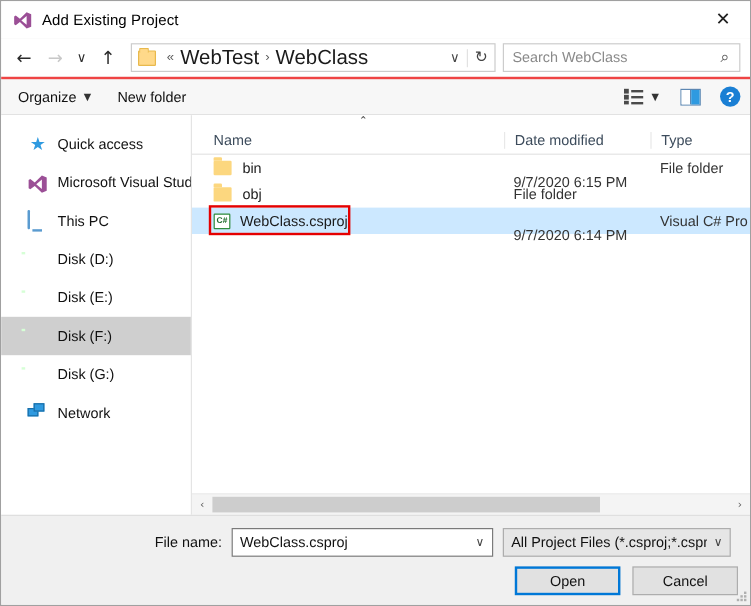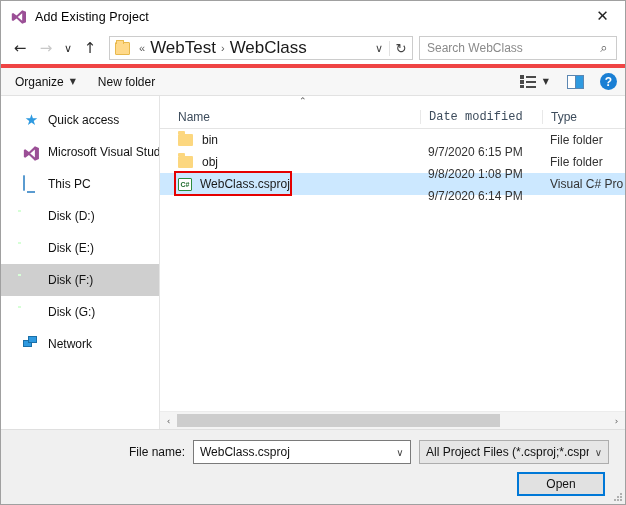--- a/index.html
+++ b/index.html
@@ -141,21 +141,21 @@
     text-align: center;
     color: #555;
     font-size: 13px;
     font-family: "DejaVu Sans", sans-serif;
   }
 
   
   .commandbar {
     height: 32px;
     background: #f7f7f7;
-    border-top: 4px solid #ef4444;
+    border-top: 2px solid #ef4444;
     border-bottom: 1px solid #e2e2e2;
     display: flex;
     align-items: center;
     flex: none;
     padding: 0 8px 0 14px;
     box-sizing: border-box;
   }
   .cmd-item {
     font-size: 12px;
     color: #111;
@@ -316,21 +316,21 @@
   .colheader {
     height: 23px;
     display: flex;
     align-items: center;
     font-size: 12px;
     color: #3d4c5c;
     border-bottom: 1px solid #e4e4e4;
     flex: none;
   }
   .col-name { width: 260px; padding-left: 18px; box-sizing: border-box; }
-  .col-date { width: 122px; border-left: 1px solid #e8e8e8; padding-left: 8px; box-sizing: border-box; font-family: Liberation Mono, monospace; }
+  .col-date { width: 122px; border-left: 1px solid #e8e8e8; padding-left: 8px; box-sizing: border-box; }
   .col-type { flex: 1 1 auto; border-left: 1px solid #e8e8e8; padding-left: 8px; box-sizing: border-box; overflow: hidden; white-space: nowrap; }
 
   .rows { flex: 1 1 auto; position: relative; overflow: hidden; }
   .row {
     height: 22px;
     display: flex;
     align-items: center;
     font-size: 12px;
     color: #1a1a1a;
   }
@@ -645,21 +645,20 @@
           </span>
           <span class="cell-date">9/7/2020 6:15 PM</span>
           <span class="cell-type">File folder</span>
         </div>
 
         <div class="row">
           <span class="cell-name">
             <span class="folder-ico"></span>
             <span>obj</span>
           </span>
-          <span class="cell-date">9/8/2020 1:08 PM</span>
           <span class="cell-type">File folder</span>
         </div>
 
         <div class="row selected">
           <span class="cell-name">
             <span class="cs-ico">C#</span>
             <span>WebClass.csproj</span>
           </span>
           <span class="cell-date">9/7/2020 6:14 PM</span>
           <span class="cell-type">Visual C# Pro</span>
@@ -688,20 +687,21 @@
         <span class="combo-caret">∨</span>
       </span>
       <span class="filter-combo">
         <span class="filter-value">All Project Files (*.csproj;*.cspro</span>
         <span class="combo-caret">∨</span>
       </span>
     </div>
 
     <div class="btn-row">
       <span class="btn primary">Open</span>
+      <span class="btn">Cancel</span>
     </div>
 
     <span class="grip">
       <i style="right:0;bottom:0;"></i>
       <i style="right:3px;bottom:0;"></i>
       <i style="right:6px;bottom:0;"></i>
       <i style="right:0;bottom:3px;"></i>
       <i style="right:3px;bottom:3px;"></i>
       <i style="right:0;bottom:6px;"></i>
     </span>

